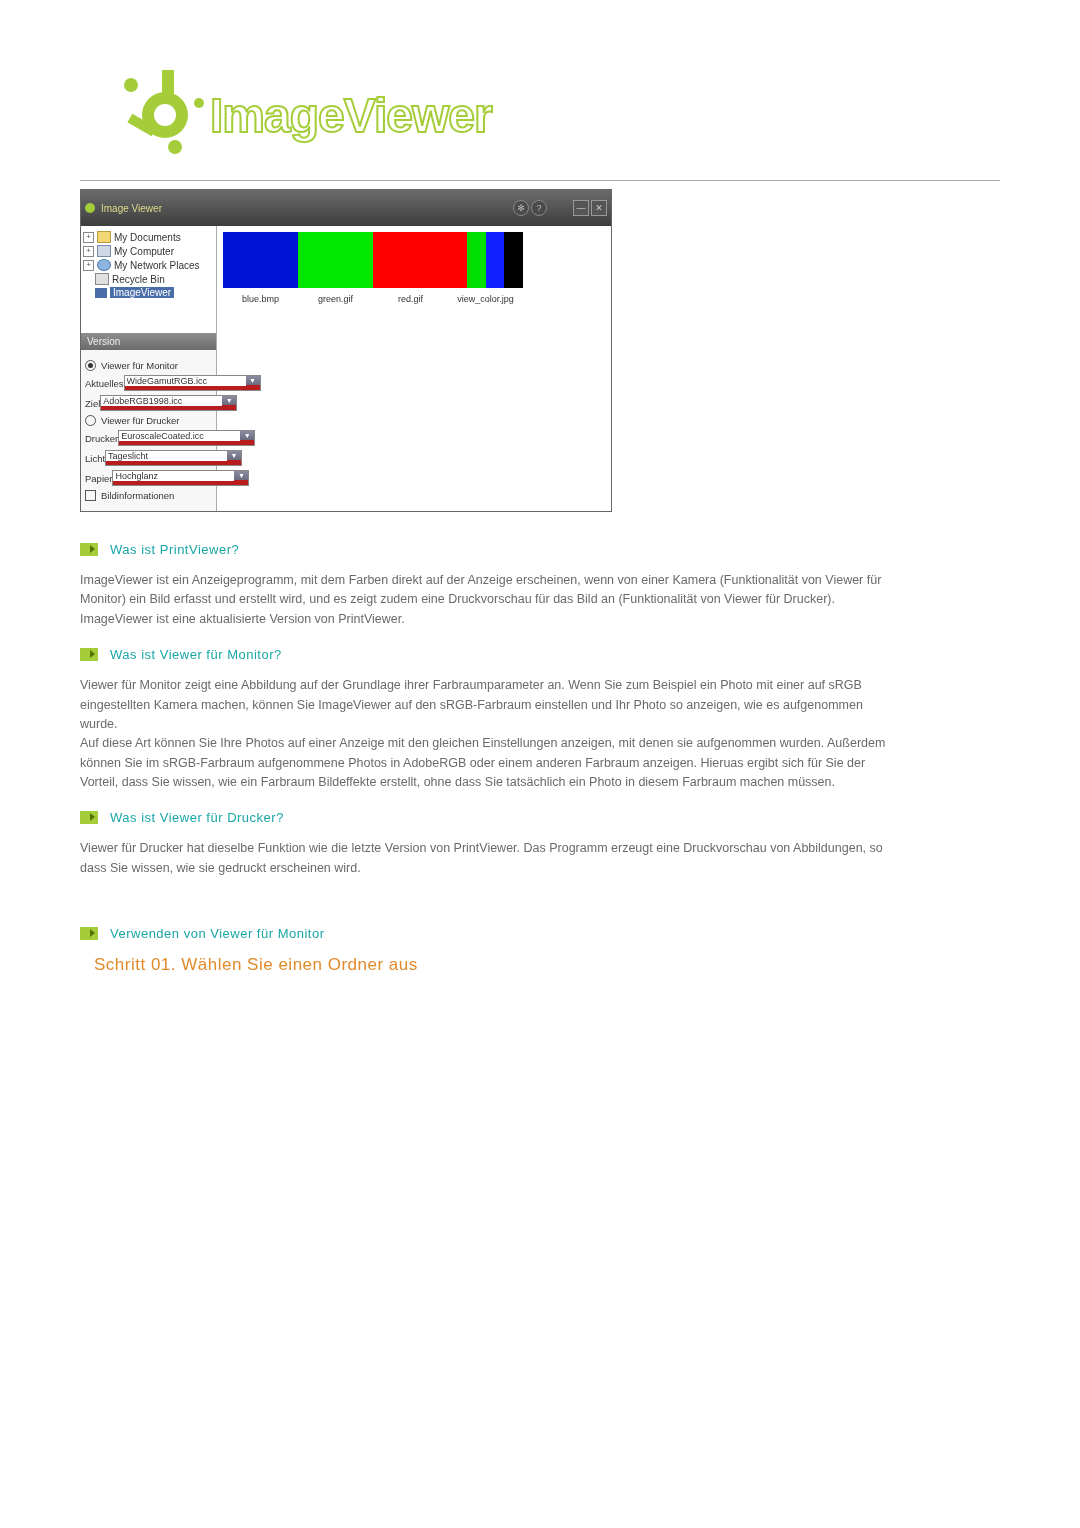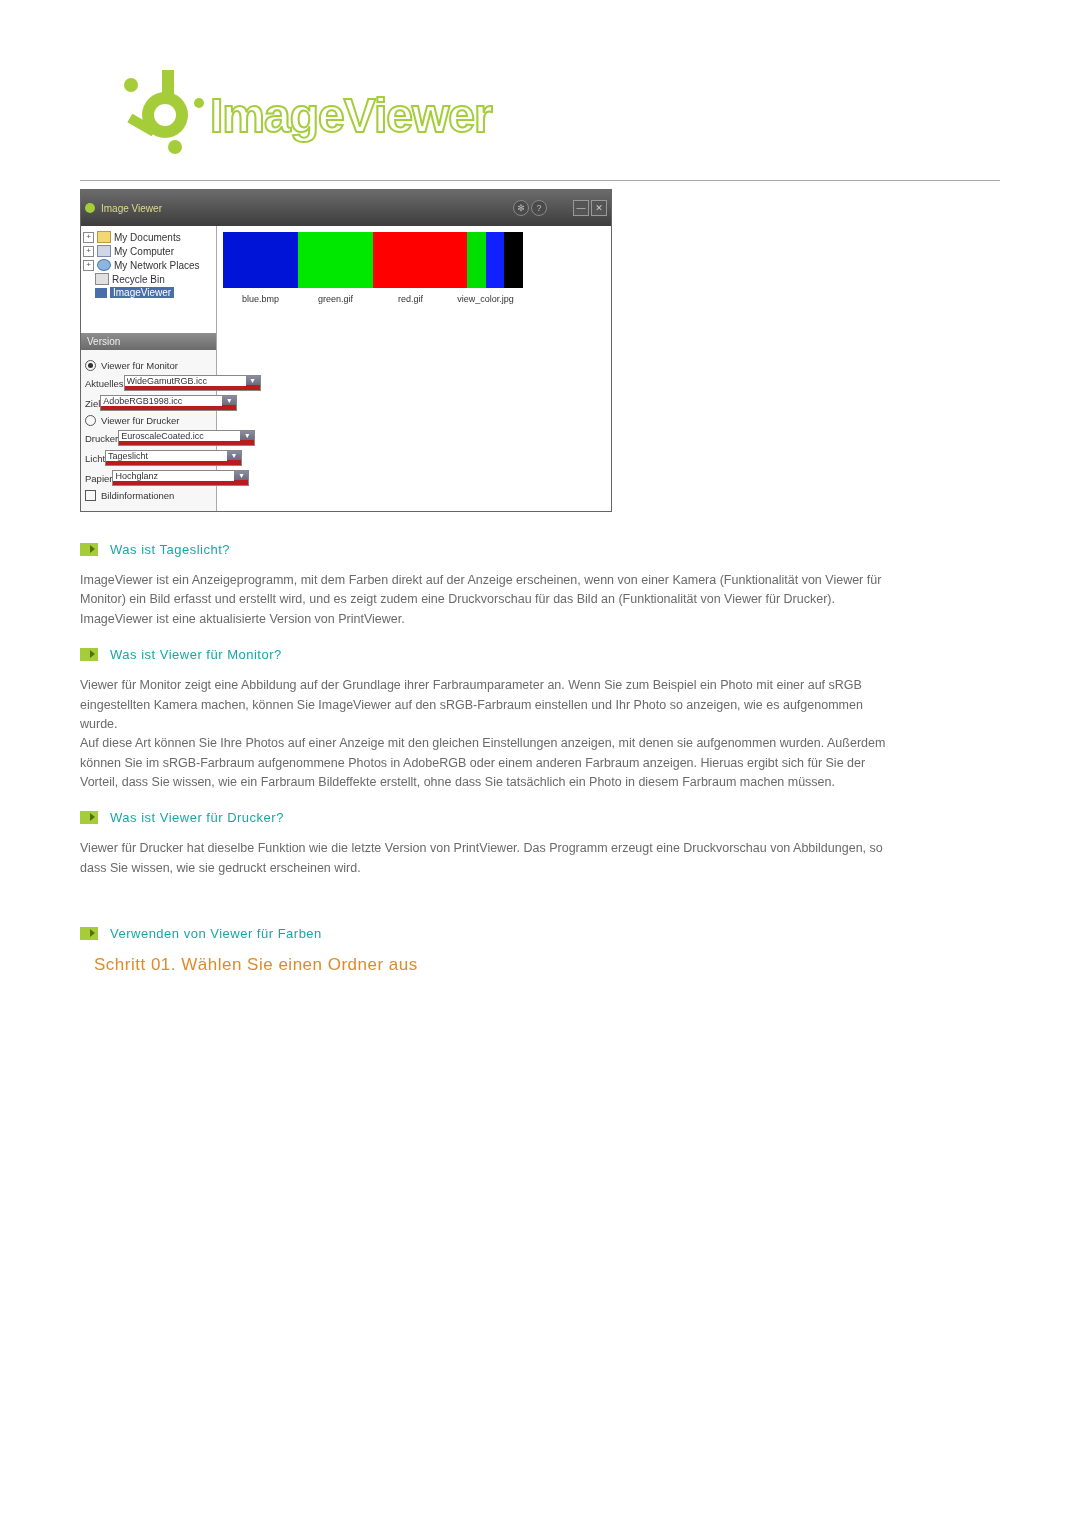--- a/index.html
+++ b/index.html
@@ -196,36 +196,36 @@
         <div class="thumb">
             <div class="img stripes"></div>
             <div class="cap">view_color.jpg</div>
           </div>
       </div>
     </div>
   </div>
 
   <div class="sec-head">
       <span class="arr"></span>
-    <span class="sec-title">Was ist Tageslicht?</span>
+    <span class="sec-title">Was ist PrintViewer?</span>
     </div>
   <p class="para">ImageViewer ist ein Anzeigeprogramm, mit dem Farben direkt auf der Anzeige erscheinen, wenn von einer Kamera (Funktionalität von Viewer für Monitor) ein Bild erfasst und erstellt wird, und es zeigt zudem eine Druckvorschau für das Bild an (Funktionalität von Viewer für Drucker). ImageViewer ist eine aktualisierte Version von PrintViewer.</p>
 
   <div class="sec-head">
       <span class="arr"></span>
     <span class="sec-title">Was ist Viewer für Monitor?</span>
     </div>
   <p class="para" style="margin-bottom:0">Viewer für Monitor zeigt eine Abbildung auf der Grundlage ihrer Farbraumparameter an. Wenn Sie zum Beispiel ein Photo mit einer auf sRGB eingestellten Kamera machen, können Sie ImageViewer auf den sRGB-Farbraum einstellen und Ihr Photo so anzeigen, wie es aufgenommen wurde.</p>
   <p class="para">Auf diese Art können Sie Ihre Photos auf einer Anzeige mit den gleichen Einstellungen anzeigen, mit denen sie aufgenommen wurden. Außerdem können Sie im sRGB-Farbraum aufgenommene Photos in AdobeRGB oder einem anderen Farbraum anzeigen. Hieruas ergibt sich für Sie der Vorteil, dass Sie wissen, wie ein Farbraum Bildeffekte erstellt, ohne dass Sie tatsächlich ein Photo in diesem Farbraum machen müssen.</p>
 
   <div class="sec-head">
       <span class="arr"></span>
     <span class="sec-title">Was ist Viewer für Drucker?</span>
     </div>
   <p class="para" style="margin-bottom:48px">Viewer für Drucker hat dieselbe Funktion wie die letzte Version von PrintViewer. Das Programm erzeugt eine Druckvorschau von Abbildungen, so dass Sie wissen, wie sie gedruckt erscheinen wird.</p>
 
   <div class="sec-head">
       <span class="arr"></span>
-    <span class="sec-title">Verwenden von Viewer für Farben</span>
+    <span class="sec-title">Verwenden von Viewer für Monitor</span>
     </div>
   <div class="step">Schritt 01. Wählen Sie einen Ordner aus</div>
 
 </div>
 
 </body></html>

